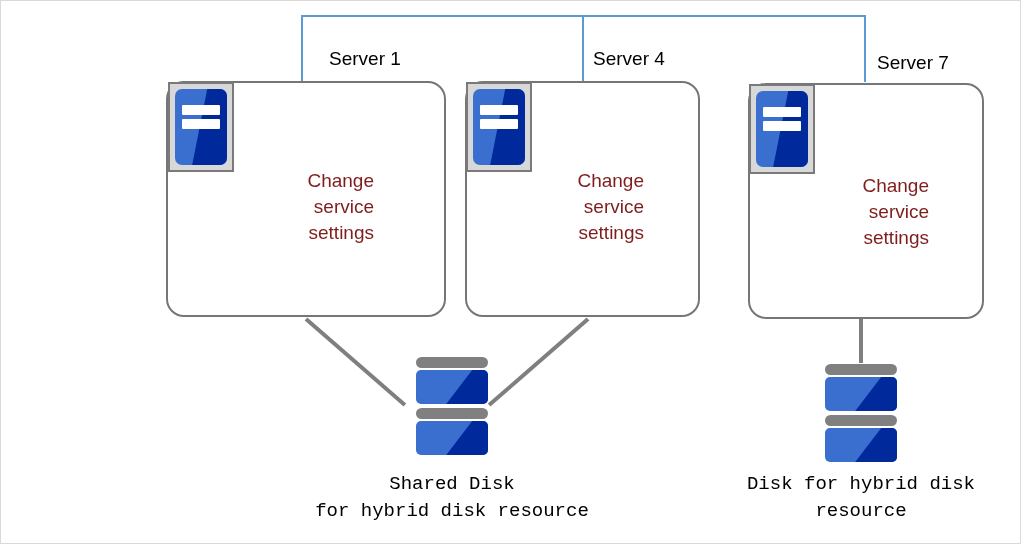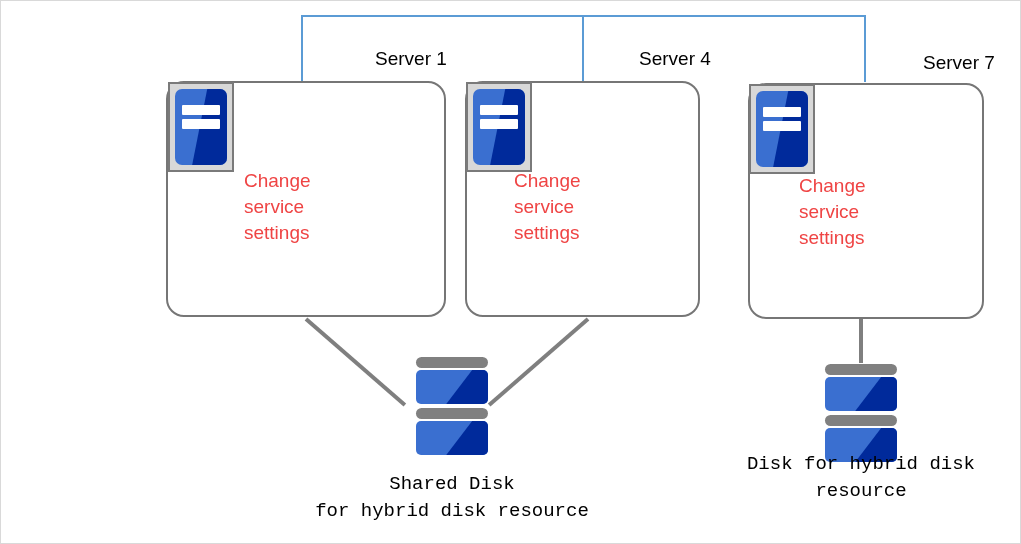--- a/index.html
+++ b/index.html
@@ -71,34 +71,33 @@
     height: 13%;
     background: #ffffff;
     border-radius: 1px;
   }
   .server-icon .chip .bar1 { top: 21%; }
   .server-icon .chip .bar2 { top: 40%; }
 
   
   .box-caption {
     position: absolute;
-    text-align: left;
+    text-align: right;
     font-size: 19px;
     line-height: 26px;
-    color: #ef4444;
+    color: #7f1d1d;
     white-space: pre-line;
   }
 
   
   .server-label {
     position: absolute;
     font-size: 19px;
     color: #000000;
     white-space: nowrap;
-    margin-left: 46px;
   }
 
   
   .conn {
     position: absolute;
     background: #7f7f7f;
   }
   .conn-diag {
     position: absolute;
     height: 4px;
@@ -218,16 +217,16 @@
     <div class="platter-bar"></div>
     <div class="platter">
       <div class="dark"></div>
     </div>
     <div class="gap"></div>
     <div class="platter-bar"></div>
     <div class="platter">
       <div class="dark"></div>
     </div>
   </div>
-  <div class="disk-caption" style="left:740px; top:450px; width:240px;">Disk for hybrid disk
+  <div class="disk-caption" style="left:740px; top:470px; width:240px;">Disk for hybrid disk
 resource</div>
 
 </div>
 
 </body></html>

